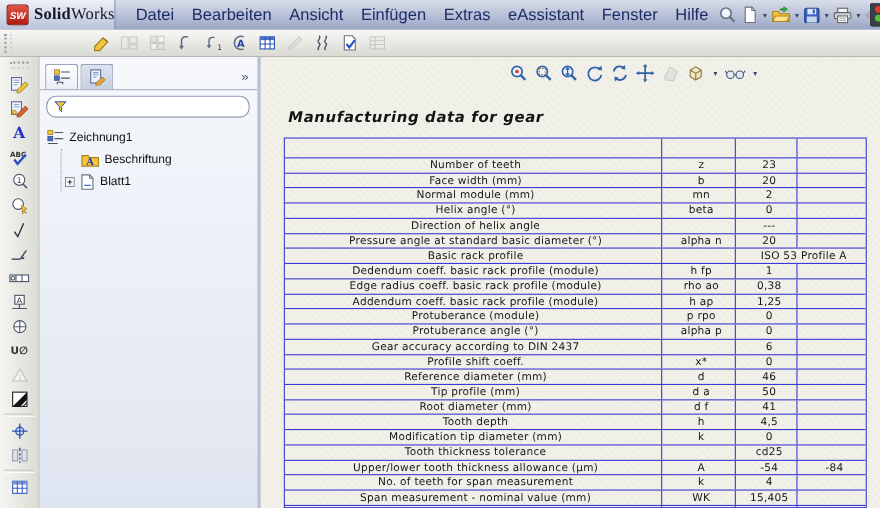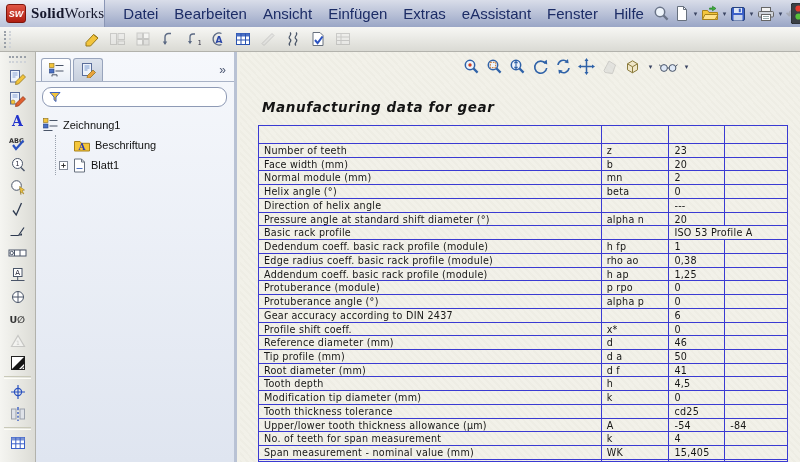--- a/index.html
+++ b/index.html
@@ -68,21 +68,21 @@
     background-image:repeating-linear-gradient(47deg,rgba(120,115,90,.03) 0 2px,rgba(255,255,255,0) 2px 5px);
     overflow:hidden;}
   .viewbar{position:absolute;left:222px;top:5px;display:flex;align-items:center;gap:4px;}
   .vb-icon{width:19px;height:19px;display:inline-flex;align-items:center;justify-content:center;}
 
   .dtitle{position:absolute;left:22px;top:47px;font-family:"DejaVu Sans",sans-serif;
     font-style:italic;font-weight:bold;font-size:13.5px;letter-spacing:.6px;color:#141414;}
 
   
   .gear-table{position:absolute;left:18px;top:73px;width:530px;height:337px;
-    border:1px solid #3a3ad2;box-sizing:border-box;overflow:hidden;}
+    border:1px solid #3a3ad2;box-sizing:border-box;overflow:hidden;text-align:center;}
   .gt-row{display:flex;height:13.74px;border-top:1px solid #3a3ad2;box-sizing:border-box;}
   .gt-row.hdr{height:17px;border-top:none;}
   .gt-cell{box-sizing:border-box;font-family:"DejaVu Sans",sans-serif;font-size:9.6px;
     letter-spacing:.25px;color:#161616;padding:1px 0 0 5px;white-space:nowrap;overflow:hidden;
     border-right:1px solid #3a3ad2;}
   .c-desc{width:344px}.c-sym{width:68px}.c-val{width:56px}.c-val2{width:62px;border-right:none}
   .c-merged{width:118px;border-right:none}
 </style>
 </head>
 <body>
@@ -517,21 +517,21 @@
         <div class="gt-cell c-val">0</div>
         <div class="gt-cell c-val2"></div>
       </div>
       <div class="gt-row">
         <div class="gt-cell c-desc">Direction of helix angle</div>
         <div class="gt-cell c-sym"></div>
         <div class="gt-cell c-val">---</div>
         <div class="gt-cell c-val2"></div>
       </div>
       <div class="gt-row">
-        <div class="gt-cell c-desc">Pressure angle at standard shift diameter (°)</div>
+        <div class="gt-cell c-desc">Pressure angle at standard basic diameter (°)</div>
         <div class="gt-cell c-sym">alpha n</div>
         <div class="gt-cell c-val">20</div>
         <div class="gt-cell c-val2"></div>
       </div>
       <div class="gt-row">
         <div class="gt-cell c-desc">Basic rack profile</div>
         <div class="gt-cell c-sym"></div>
         <div class="gt-cell c-merged">ISO 53 Profile A</div>
       </div>
       <div class="gt-row">

